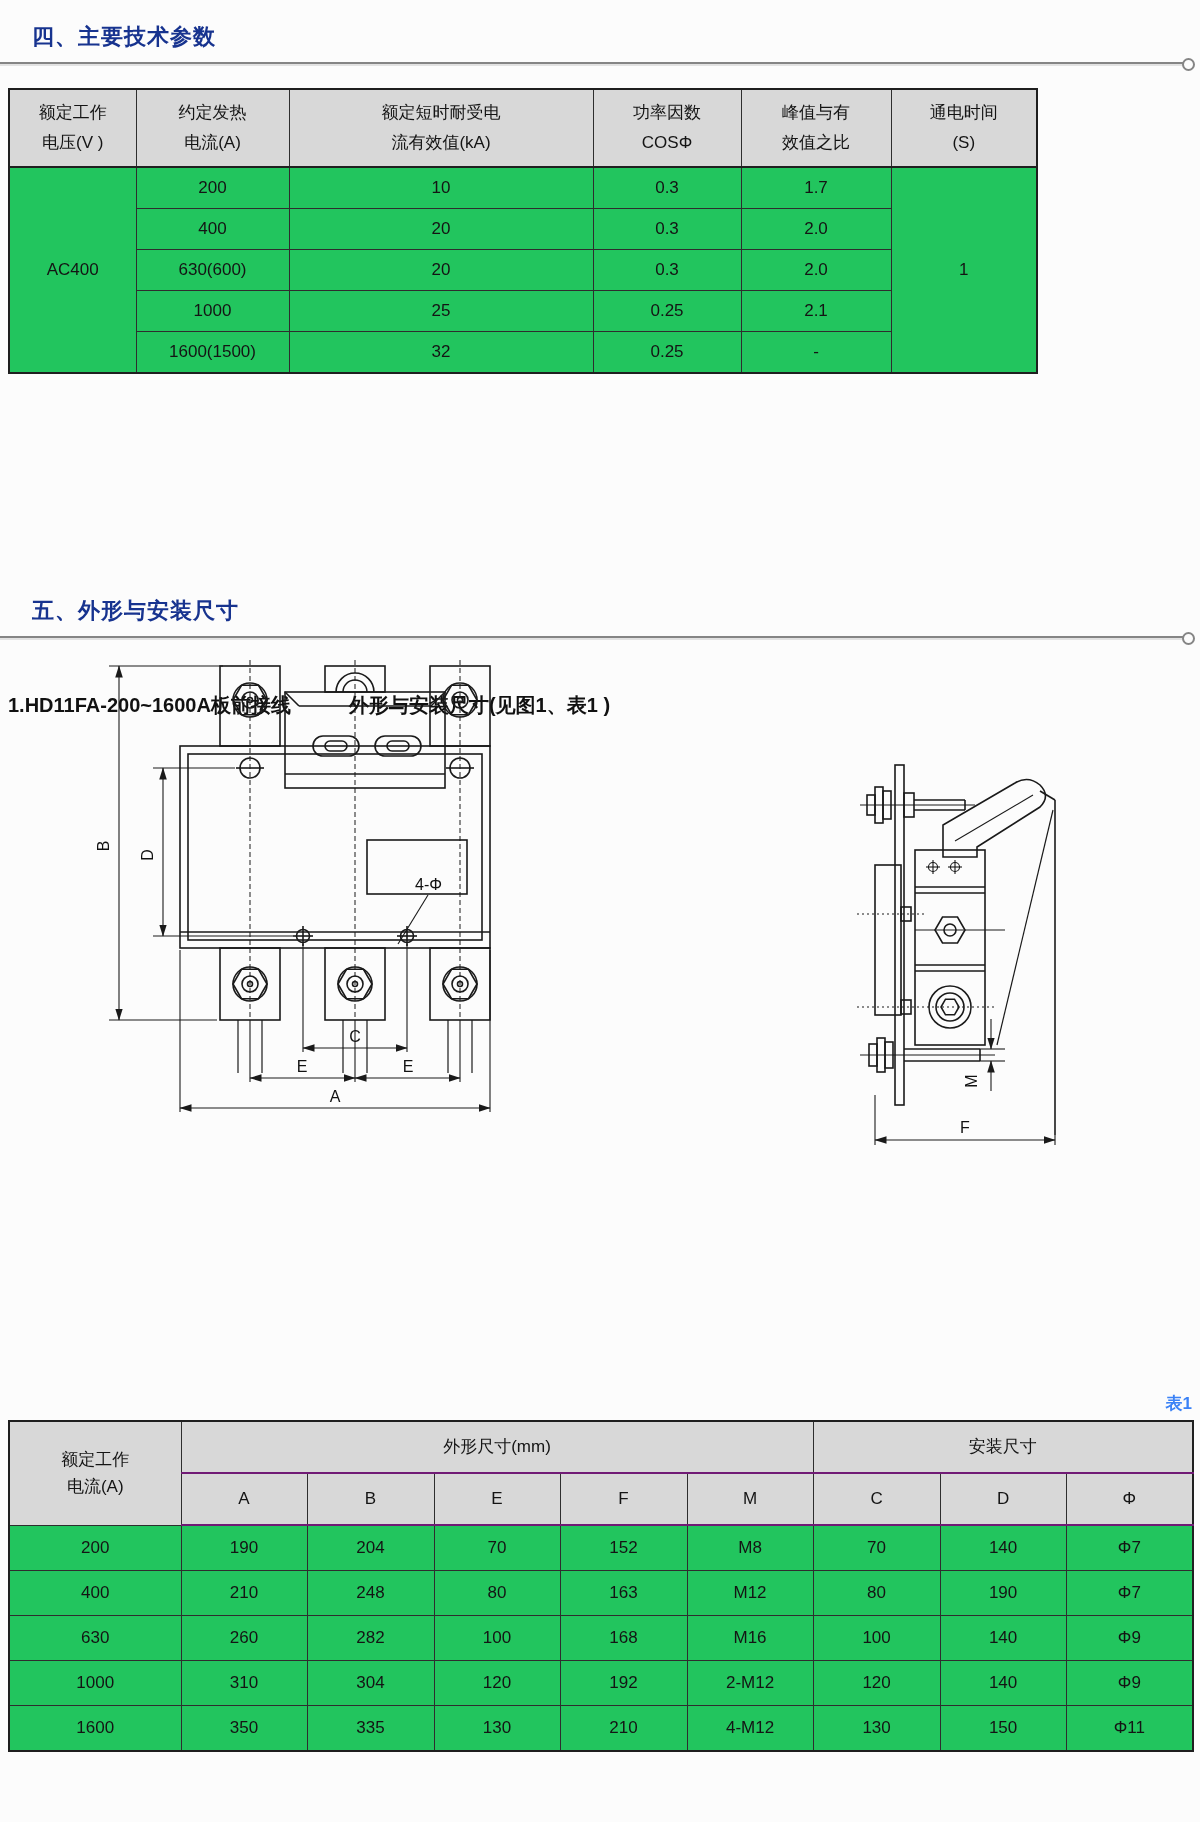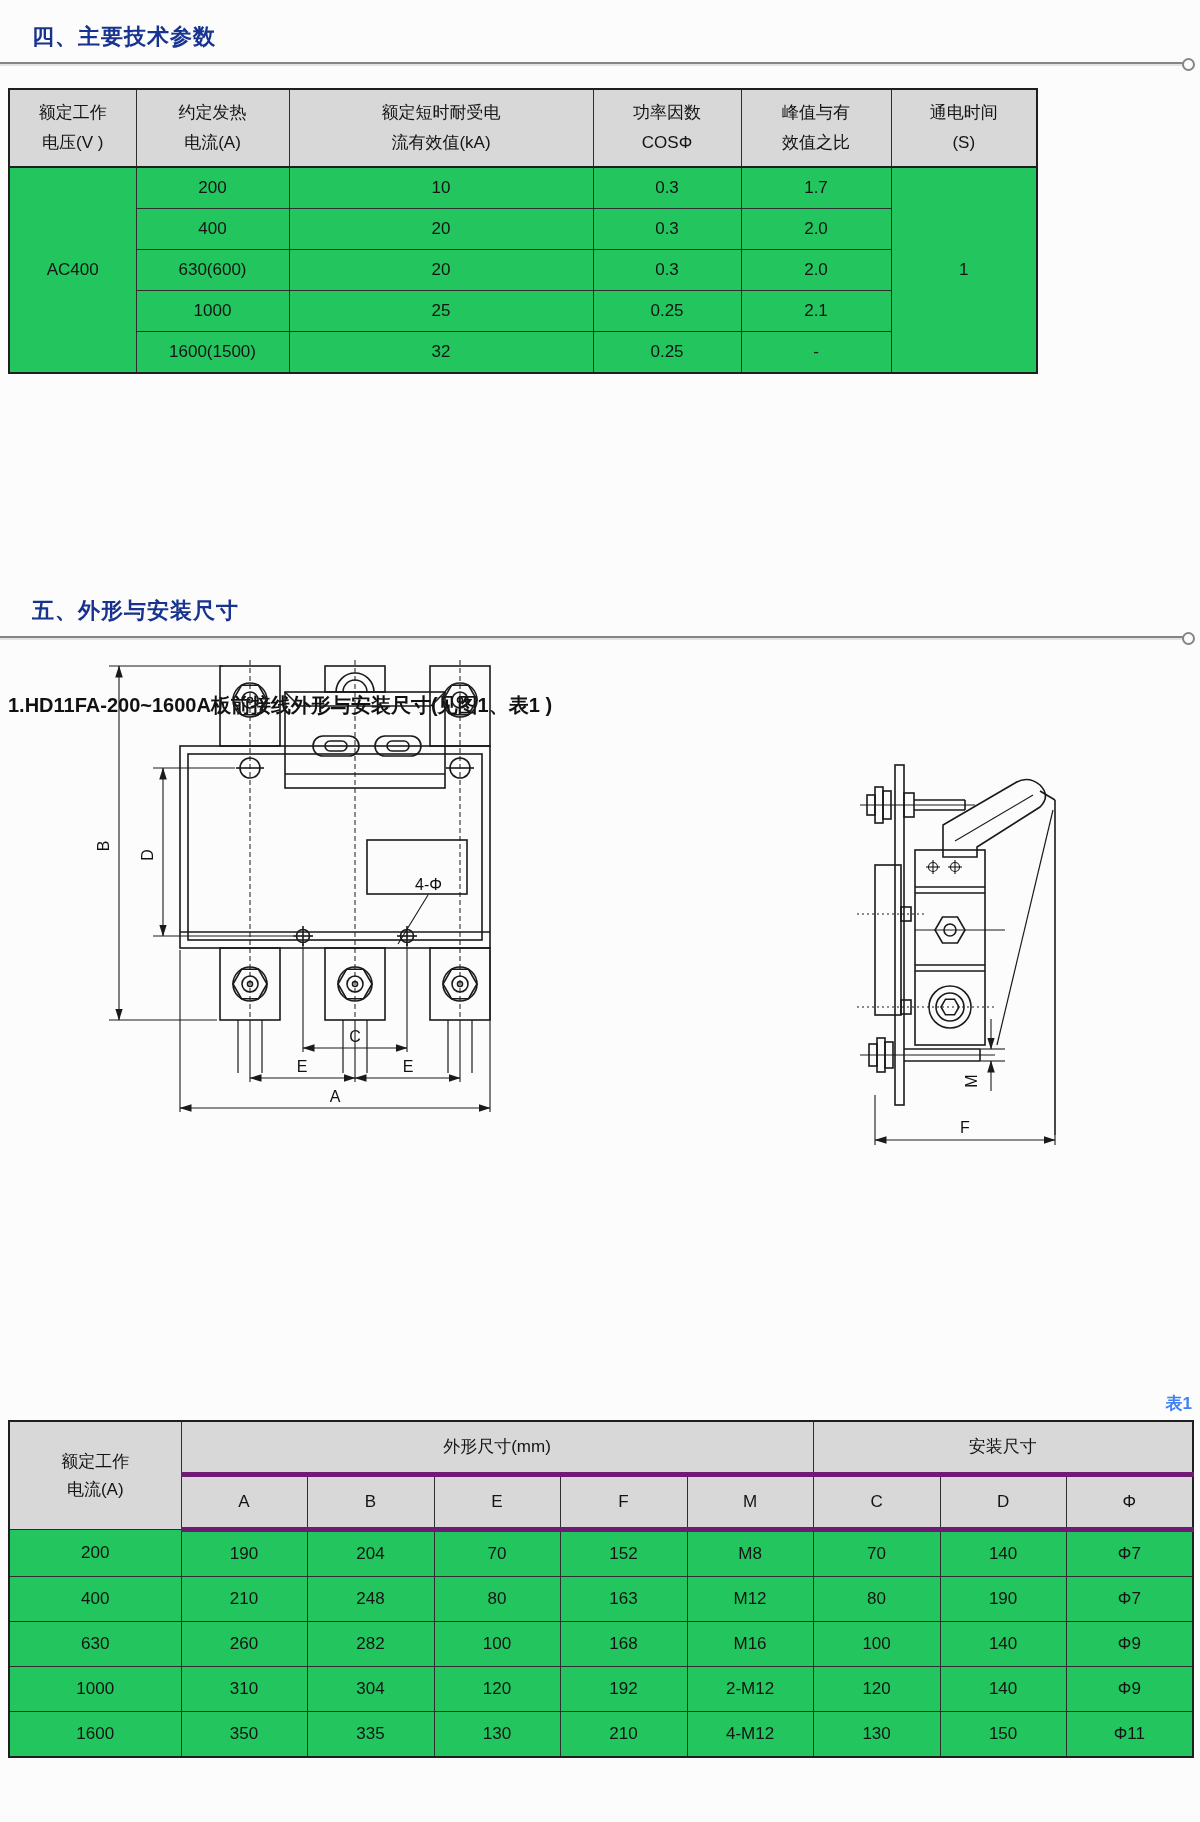--- a/index.html
+++ b/index.html
@@ -4,30 +4,30 @@
 <style>
   html,body{margin:0;padding:0;background:#fcfcfc;}
   .page{
     position:relative;width:1200px;height:1822px;background:#fcfcfc;
     font-family:"Liberation Sans","DejaVu Sans",sans-serif;color:#1a1a1a;overflow:hidden;
   }
   .sec-title{position:absolute;left:10px;color:#17338f;font-size:22px;font-weight:bold;letter-spacing:1px;margin-left:22px;}
   .sec-rule{position:absolute;left:0;width:1184px;height:2px;background:#858585;box-shadow:0 2px 0 rgba(0,0,0,.10);}
   .sec-rule .ring{position:absolute;right:-11px;top:-4px;width:9px;height:9px;border:2px solid #858585;border-radius:50%;background:#fcfcfc;}
   .subhead{position:absolute;left:8px;font-size:20px;font-weight:bold;color:#111;white-space:nowrap;}
-  .subhead .gap{}
+  .subhead .gap{margin-left:58px;}
   table{border-collapse:collapse;table-layout:fixed;position:absolute;background:#22c55e;padding-left:36px;}
   th,td{border:1px solid #2e2e2e;text-align:center;vertical-align:middle;font-size:17px;color:#141414;font-weight:normal;padding:0;}
   thead th{background:#d8d8d8;}
   .t1{left:8px;top:88px;width:1028px;border:2px solid #1f1f1f;}
   .t1 thead th{height:76px;line-height:1.75;border-bottom:2px solid #1f1f1f;}
   .t1 tbody td{height:40px;}
   .t2{left:8px;top:1420px;width:1184px;border:2px solid #1f1f1f;}
   .t2 thead th{height:50px;line-height:1.6;}
-  .t2 thead th.sp{border-bottom:5px solid #701a75;margin-left:43px;}
+  .t2 thead th.sp{border-bottom:2px solid #701a75;margin-left:43px;}
   .t2 tbody td{height:44px;border-top:1.5px solid #2e2e2e;}
   .fig{position:absolute;}
   .fig text{font-family:"Liberation Sans","DejaVu Sans",sans-serif;font-size:16px;fill:#111;}
   .caption{position:absolute;left:340px;top:1206px;width:440px;text-align:center;font-size:20px;font-weight:600;color:#111;}
   .tabletag{position:absolute;right:8px;top:1392px;font-size:17px;font-weight:bold;color:#3b82f6;}
   .foot{position:absolute;left:8px;top:1762px;font-size:20px;font-weight:bold;color:#111;white-space:nowrap;}
   .foot .gap{margin-left:28px;}
 </style>
 </head>
 <body>

